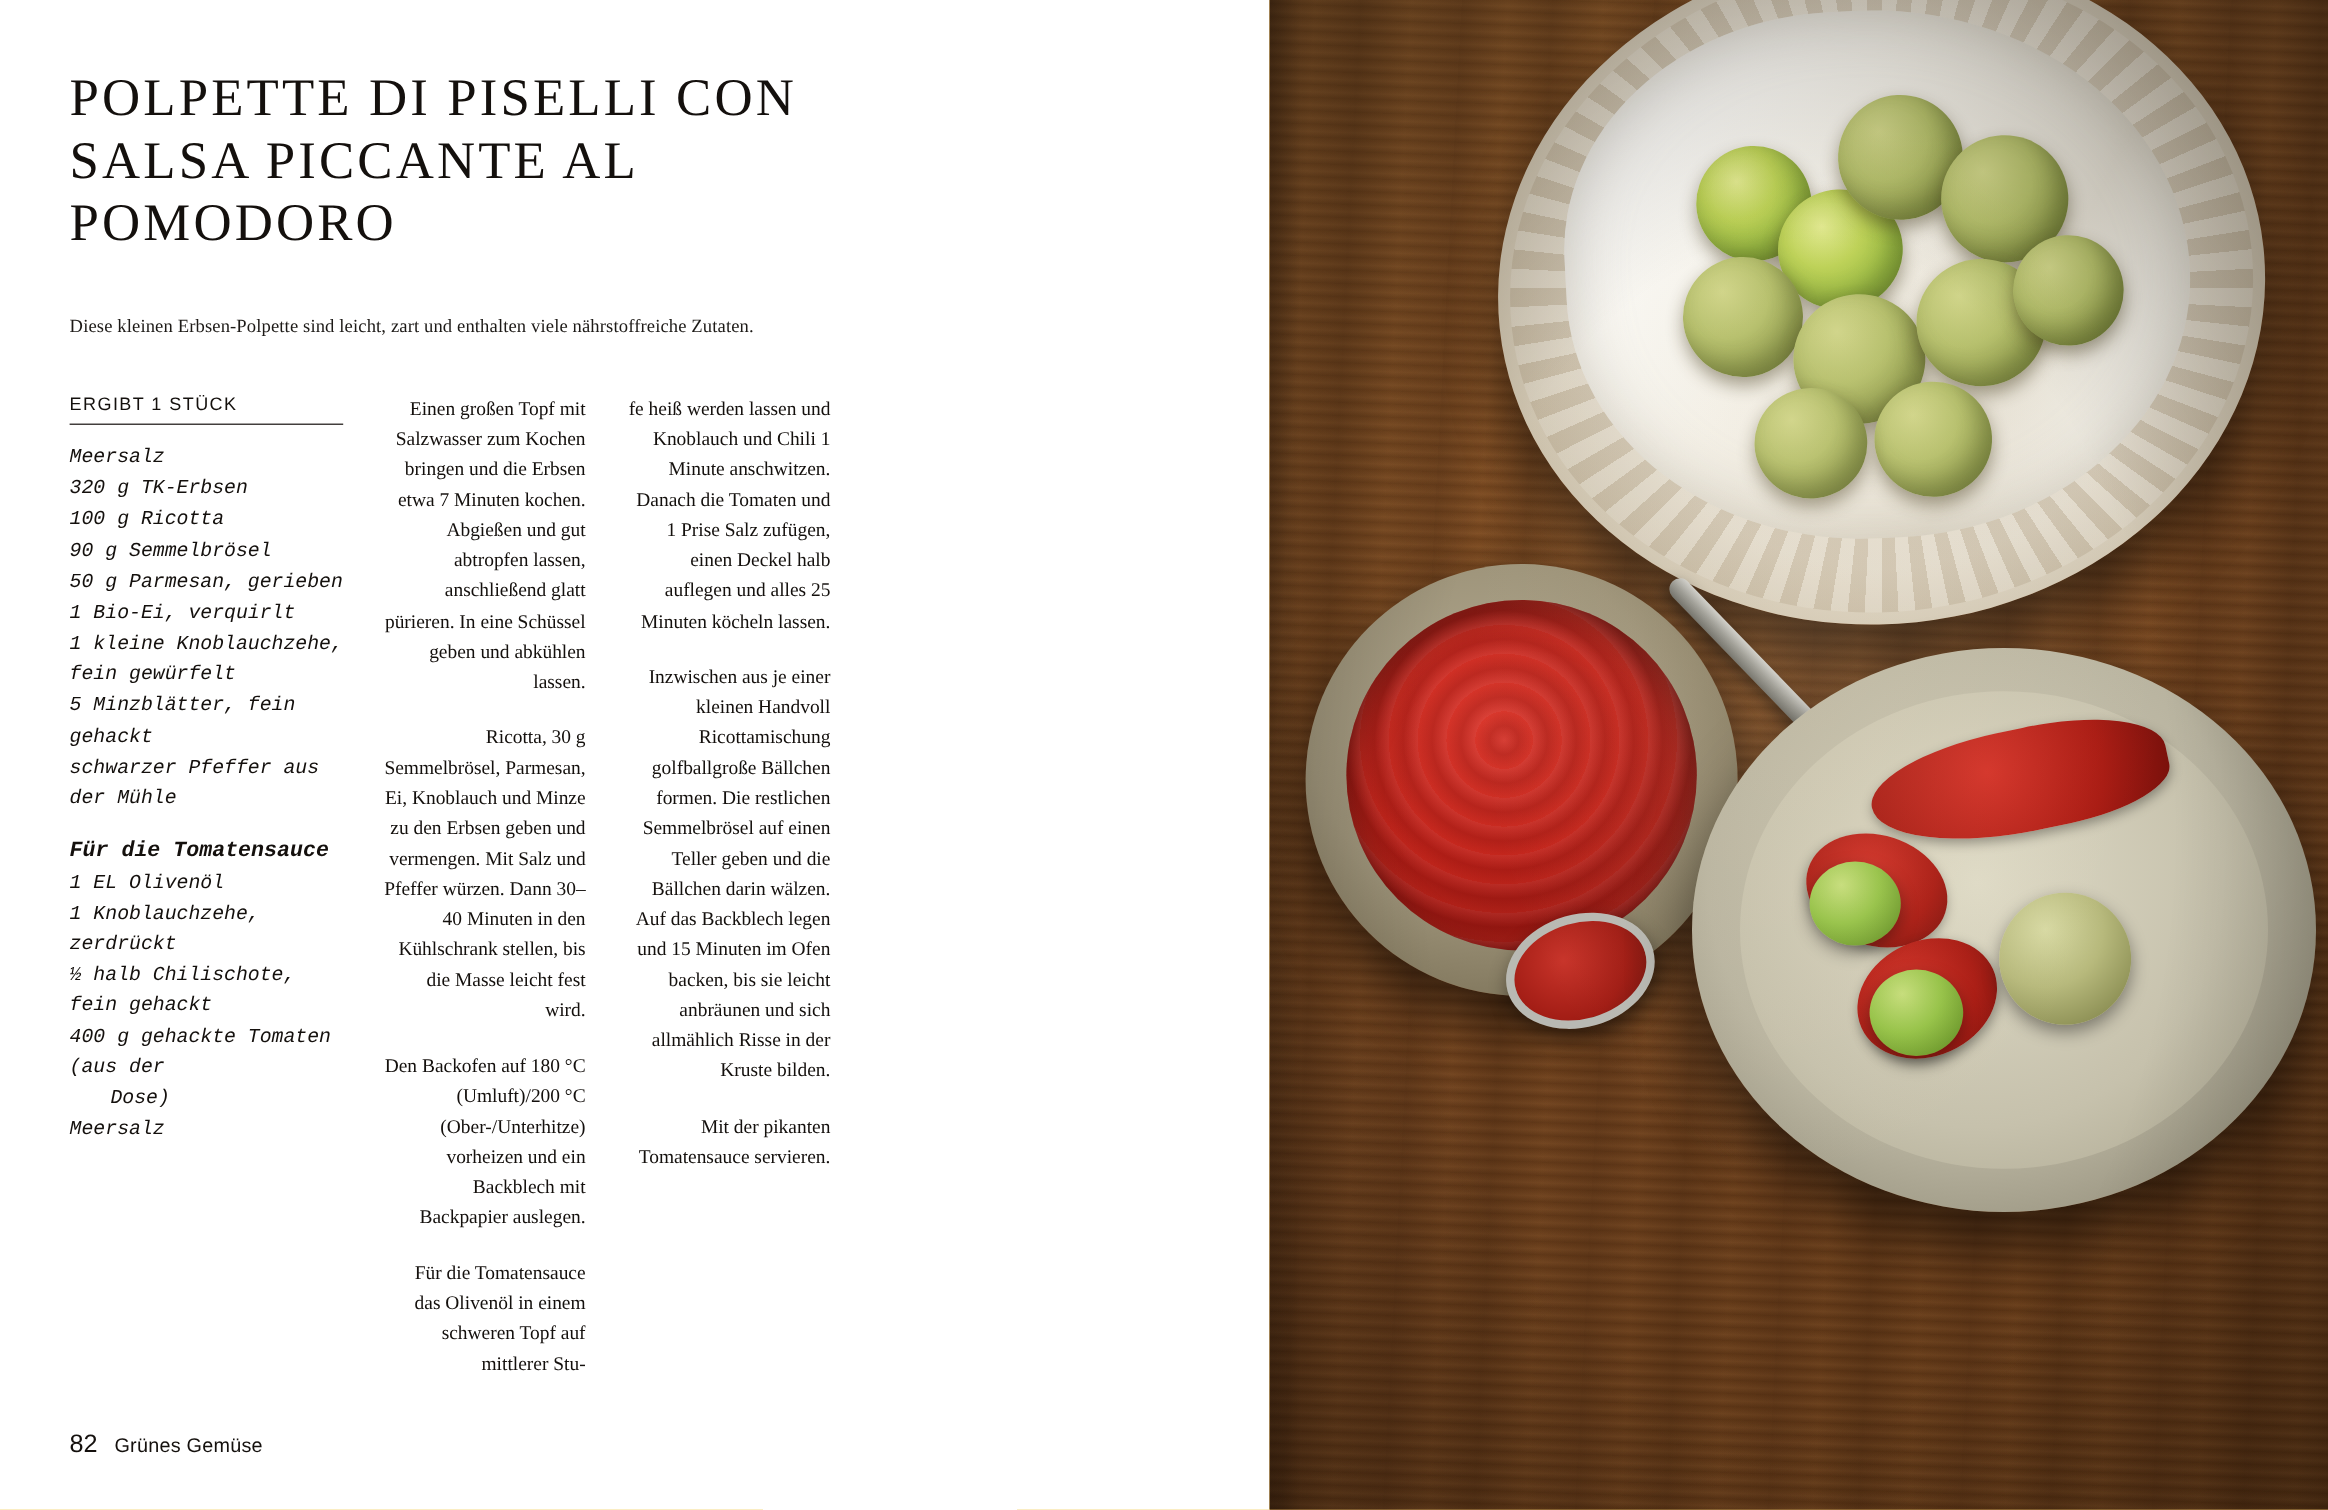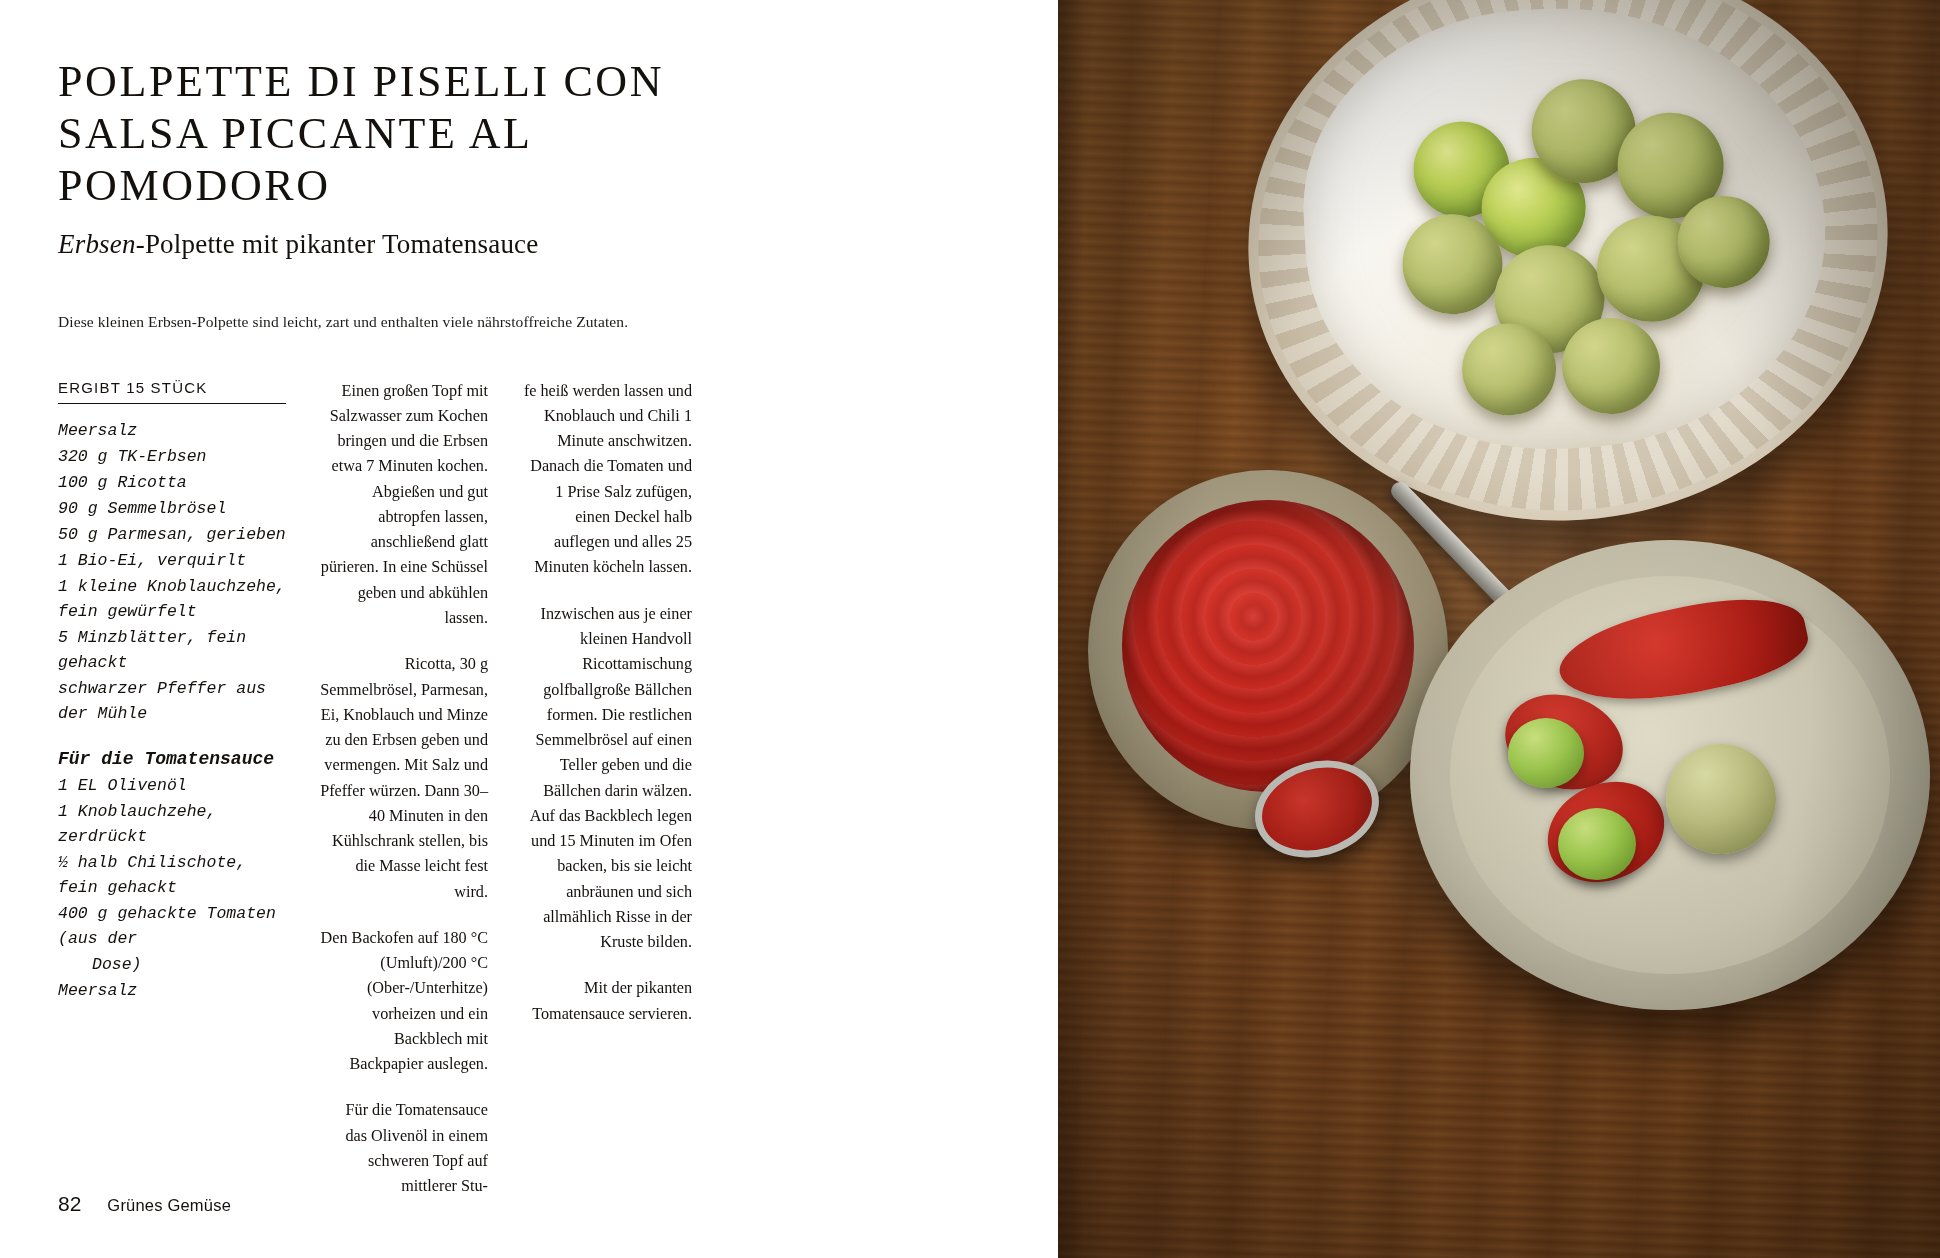--- a/index.html
+++ b/index.html
@@ -140,21 +140,21 @@
     hyphens: none;
   }
   .step:last-child { margin-bottom: 0; }
 
   .footer {
     position: absolute;
     left: 58px;
     bottom: 42px;
     display: flex;
     align-items: baseline;
-    gap: 26px;
+    gap: 14px;
     font-family: "Liberation Sans", sans-serif;
   }
   .folio {
     font-size: 21px;
     color: #14100d;
   }
   .chapter {
     font-size: 16.5px;
     color: #14100d;
     letter-spacing: 0.2px;
@@ -336,30 +336,27 @@
 </style>
 </head>
 <body>
 
 <div class="page">
 
   <div class="left-page">
 
     <h1 class="recipe-title">POLPETTE DI PISELLI CON SALSA PICCANTE AL POMODORO</h1>
 
-    <div class="recipe-subtitle">
-      <span class="ital">Erbsen</span><span>-Polpette mit pikanter Tomatensauce</span>
-    </div>
 
     <p class="intro">Diese kleinen Erbsen-Polpette sind leicht, zart und enthalten viele nährstoffreiche Zutaten.</p>
 
     <div class="columns">
 
       <div class="col col-ingredients">
-        <div class="yield-label">ERGIBT 15 STÜCK</div>
+        <div class="yield-label">ERGIBT 1 STÜCK</div>
         <hr class="rule">
 
         <ul class="ingredients">
           <li>Meersalz</li>
           <li>320 g TK-Erbsen</li>
           <li>100 g Ricotta</li>
           <li>90 g Semmelbrösel</li>
           <li>50 g Parmesan, gerieben</li>
           <li>1 Bio-Ei, verquirlt</li>
           <li>1 kleine Knoblauchzehe, fein gewürfelt</li>

